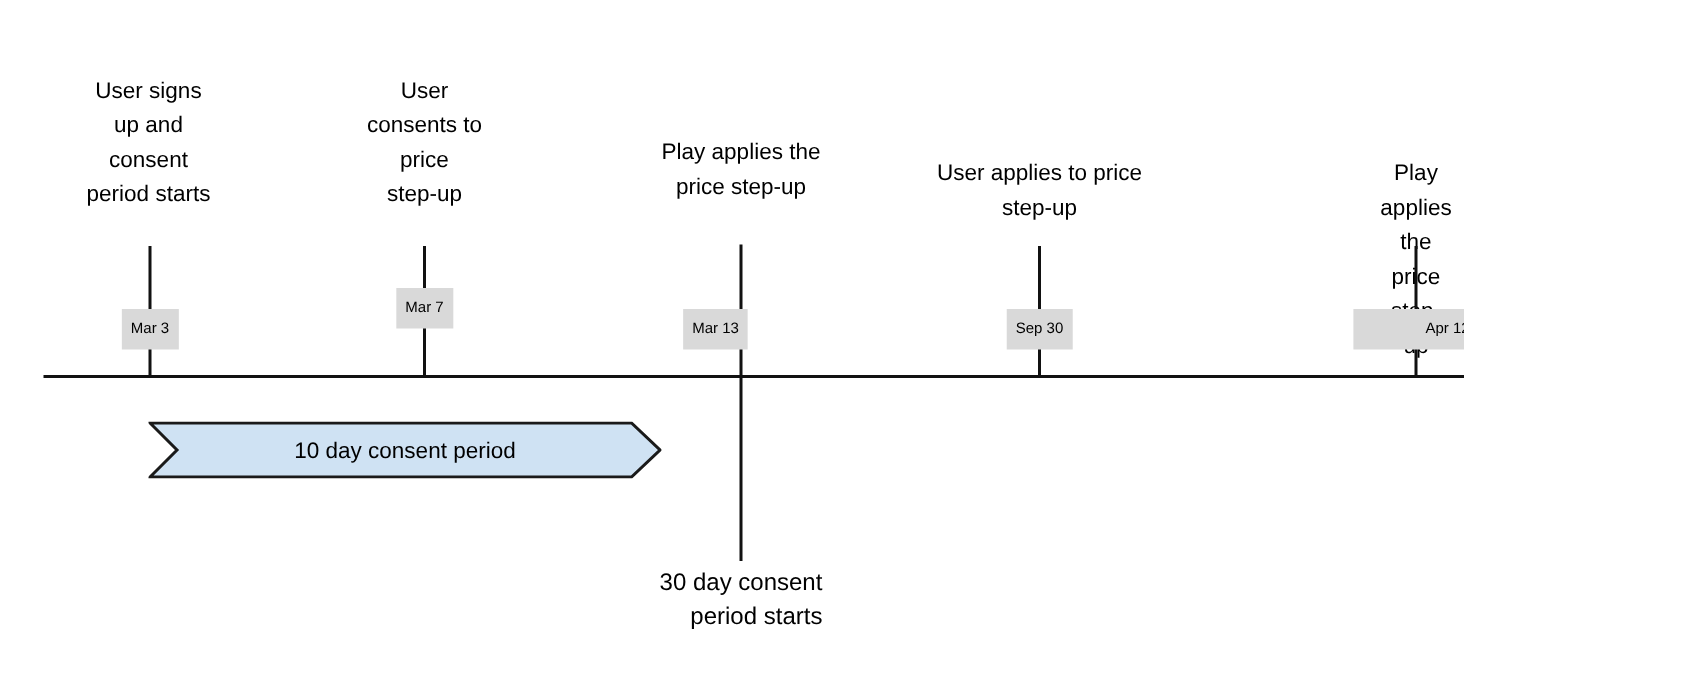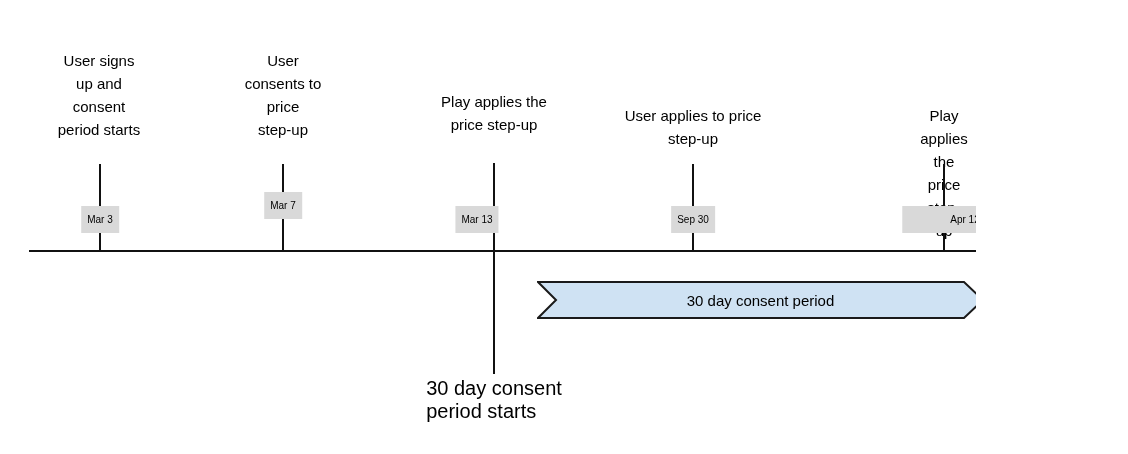--- a/index.html
+++ b/index.html
@@ -64,23 +64,23 @@
     right: 0;
     bottom: 0;
     display: flex;
     align-items: center;
     justify-content: center;
     font-size: 15px;
   }
   .callout-text {
     position: absolute;
     transform: translateX(-50%);
-    text-align: left;
+    text-align: right;
     white-space: pre-line;
-    font-size: 20px;
+    font-size: 16px;
     line-height: 23px;
   }
 </style>
 </head>
 <body>
 
 <div class="canvas">
 
   <div class="title" style="left:99px;  top:49px;">User signs
 up and
@@ -104,24 +104,24 @@
   <div class="tick" style="left:943px; top:164px; height:88px;"></div>
 
   <div class="date-label" style="left:100px; top:206px;">Mar 3</div>
   <div class="date-label" style="left:283px; top:192px;">Mar 7</div>
   <div class="date-label" style="left:477px; top:206px;">Mar 13</div>
   <div class="date-label" style="left:693px; top:206px;">Sep 30</div>
   <div class="date-label" style="left:944px; top:206px;padding-left:48px;">Apr 12</div>
 
   <div class="axis"></div>
 
+  <div class="period" style="left:99px; width:342px;">
+    <svg width="342" height="38" viewBox="0 0 342 38">
+      <polygon points="1,1 322,1 341,19 322,37 1,37 19,19" fill="#cfe2f3" stroke="#1a1a1a" stroke-width="2" stroke-linejoin="miter"></polygon>
+    </svg>
+    <div class="period-label">10 day consent period</div>
+  </div>
 
-  <div class="period" style="left:537px; width:447px;">
-    <svg width="447" height="38" viewBox="0 0 447 38">
-      <polygon points="1,1 427,1 446,19 427,37 1,37 19,19" fill="#cfe2f3" stroke="#1a1a1a" stroke-width="2" stroke-linejoin="miter"></polygon>
-    </svg>
-    <div class="period-label">30 day consent period</div>
-  </div>
 
   <div class="callout-text" style="left:494px; top:377px;">30 day consent
 period starts</div>
 
 </div>
 
 </body></html>

